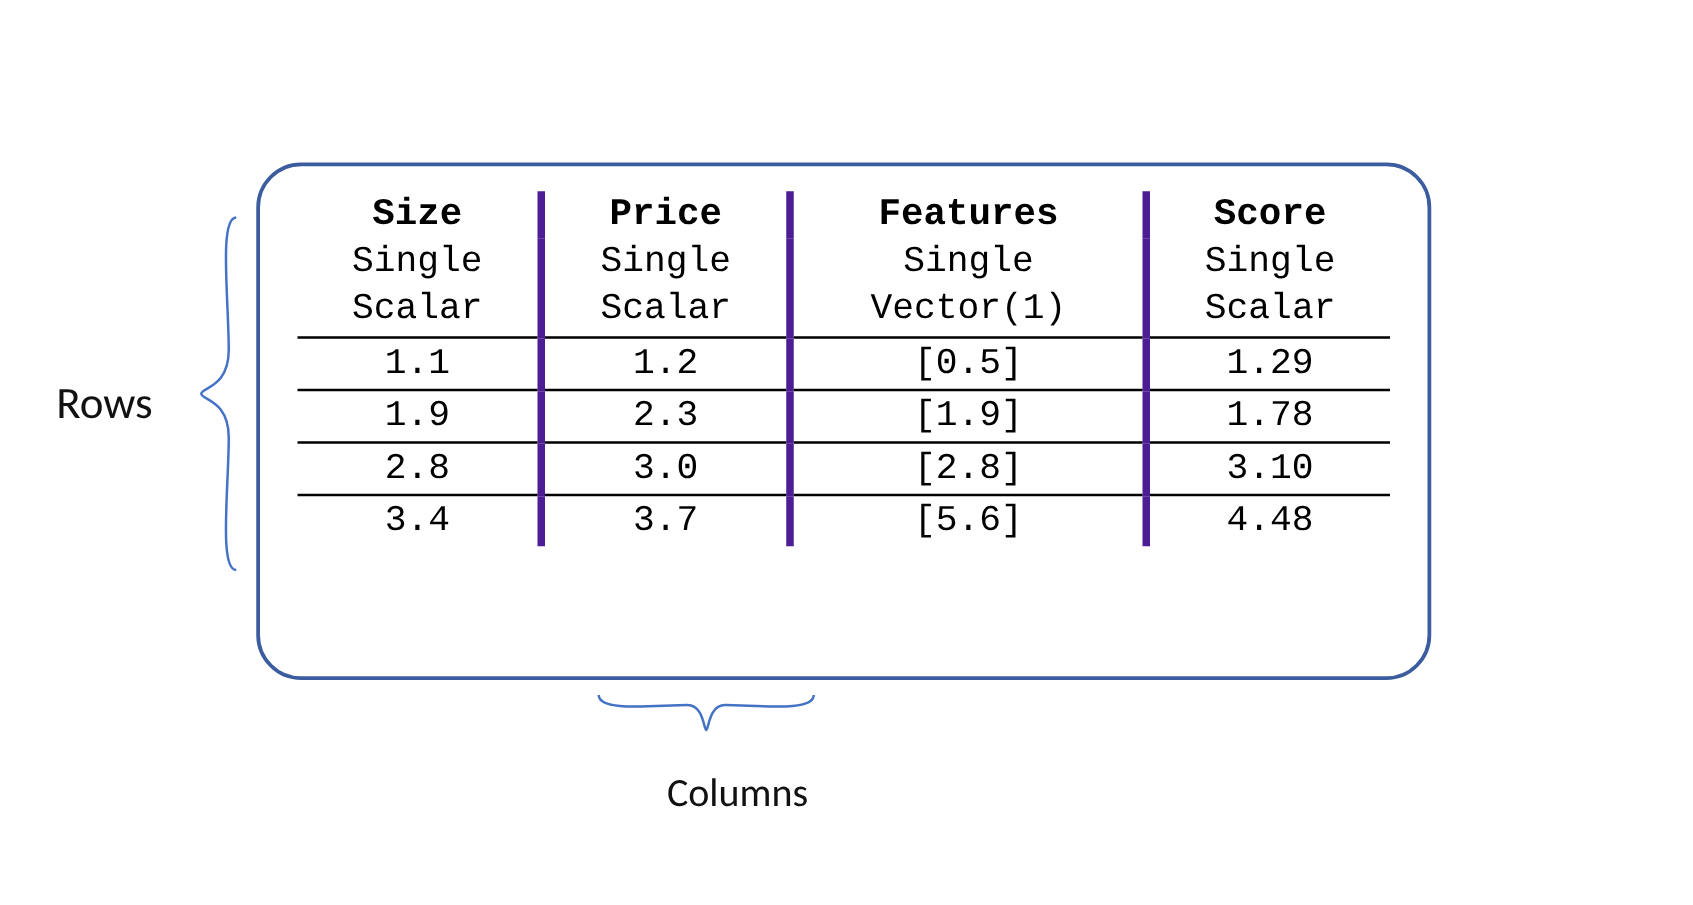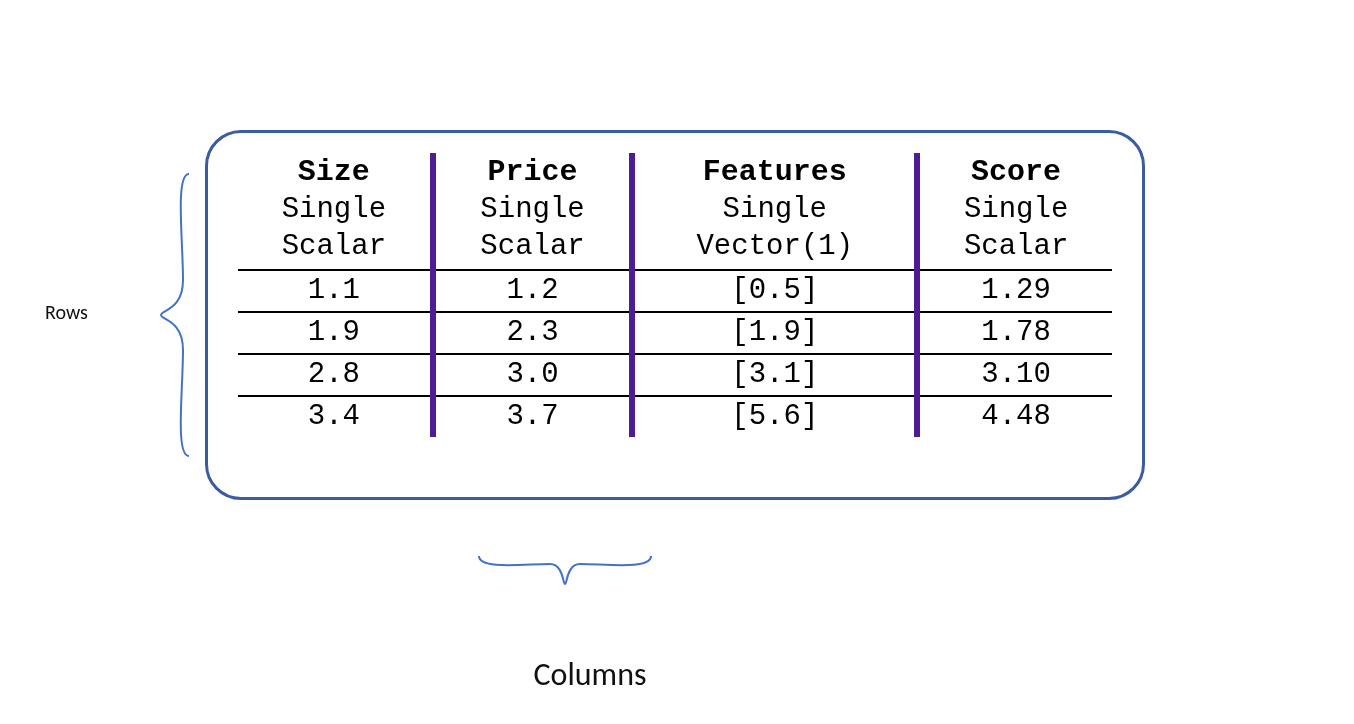--- a/index.html
+++ b/index.html
@@ -10,21 +10,21 @@
     background: #ffffff;
     font-family: "Consolas", "Menlo", "Courier New", monospace;
     color: #000000;
     position: relative;
   }
   .table-frame {
     position: absolute;
     left: 205px;
     top: 130px;
     width: 940px;
-    height: 370px;
+    height: 414px;
     border: 3px solid #3b5c9f;
     border-radius: 36px;
     padding: 20px 30px 30px 30px;
   }
   table {
     width: 100%;
     border-collapse: collapse;
     font-size: 29px;
   }
   th, td {
@@ -46,41 +46,40 @@
     left: 155px;
     top: 170px;
     width: 40px;
     height: 290px;
   }
   .rows-label {
     position: absolute;
     left: 45px;
     top: 300px;
     font-family: "Calibri","Arial",sans-serif;
-    font-size: 20px;
+    font-size: 36px;
     color: #111;
   }
   
   .cols-brace {
     position: absolute;
     left: 475px;
     top: 550px;
     width: 180px;
     height: 40px;
   }
   .cols-label {
     position: absolute;
     left: 500px;
     top: 615px;
     font-family: "Calibri","Arial",sans-serif;
     font-size: 32px;
     color: #111;
     width: 180px;
     text-align: center;
-    margin-top: 40px;
   }
 </style>
 </head>
 <body>
 
 <div class="rows-label">Rows</div>
 <svg class="rows-brace" viewBox="0 0 40 290" preserveAspectRatio="none">
   <path d="M34 4 C20 4 28 70 28 110 C28 140 6 140 6 145 C6 150 28 150 28 180 C28 220 20 286 34 286" fill="none" stroke="#4472C4" stroke-width="2"></path>
 </svg>
 
@@ -115,21 +114,21 @@
       </tr>
       <tr>
         <td>1.9</td>
         <td>2.3</td>
         <td>[1.9]</td>
         <td>1.78</td>
       </tr>
       <tr>
         <td>2.8</td>
         <td>3.0</td>
-        <td>[3.1]</td>
+        <td>[2.8]</td>
         <td>3.10</td>
       </tr>
       <tr>
         <td>3.4</td>
         <td>3.7</td>
         <td>[5.6]</td>
         <td>4.48</td>
       </tr>
     </tbody>
   </table>

